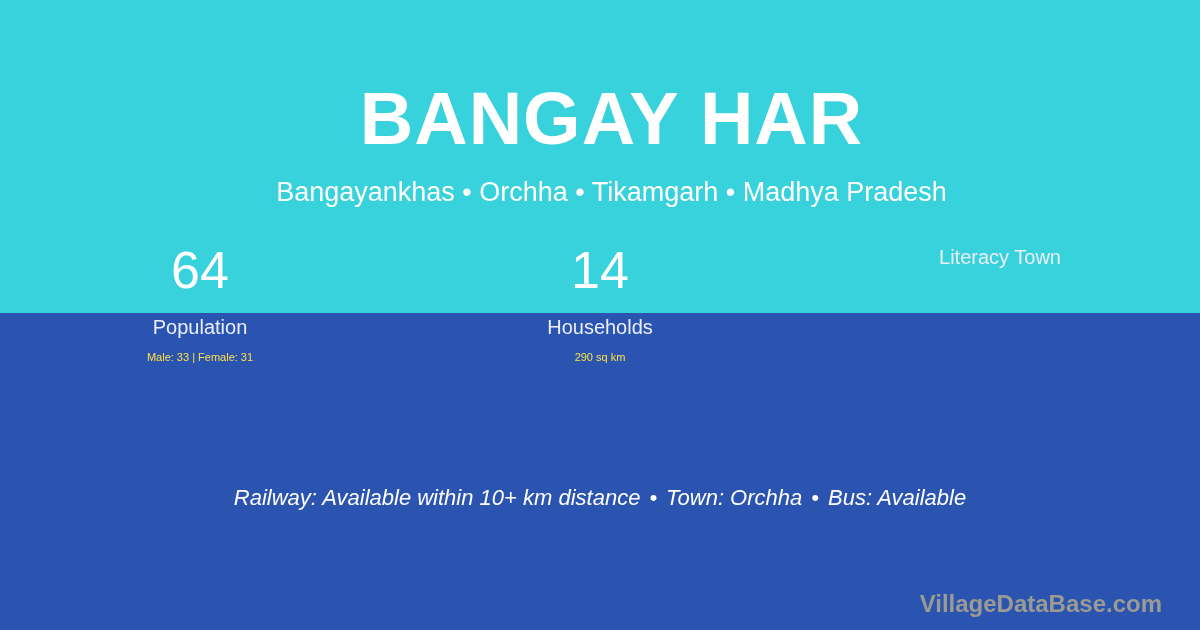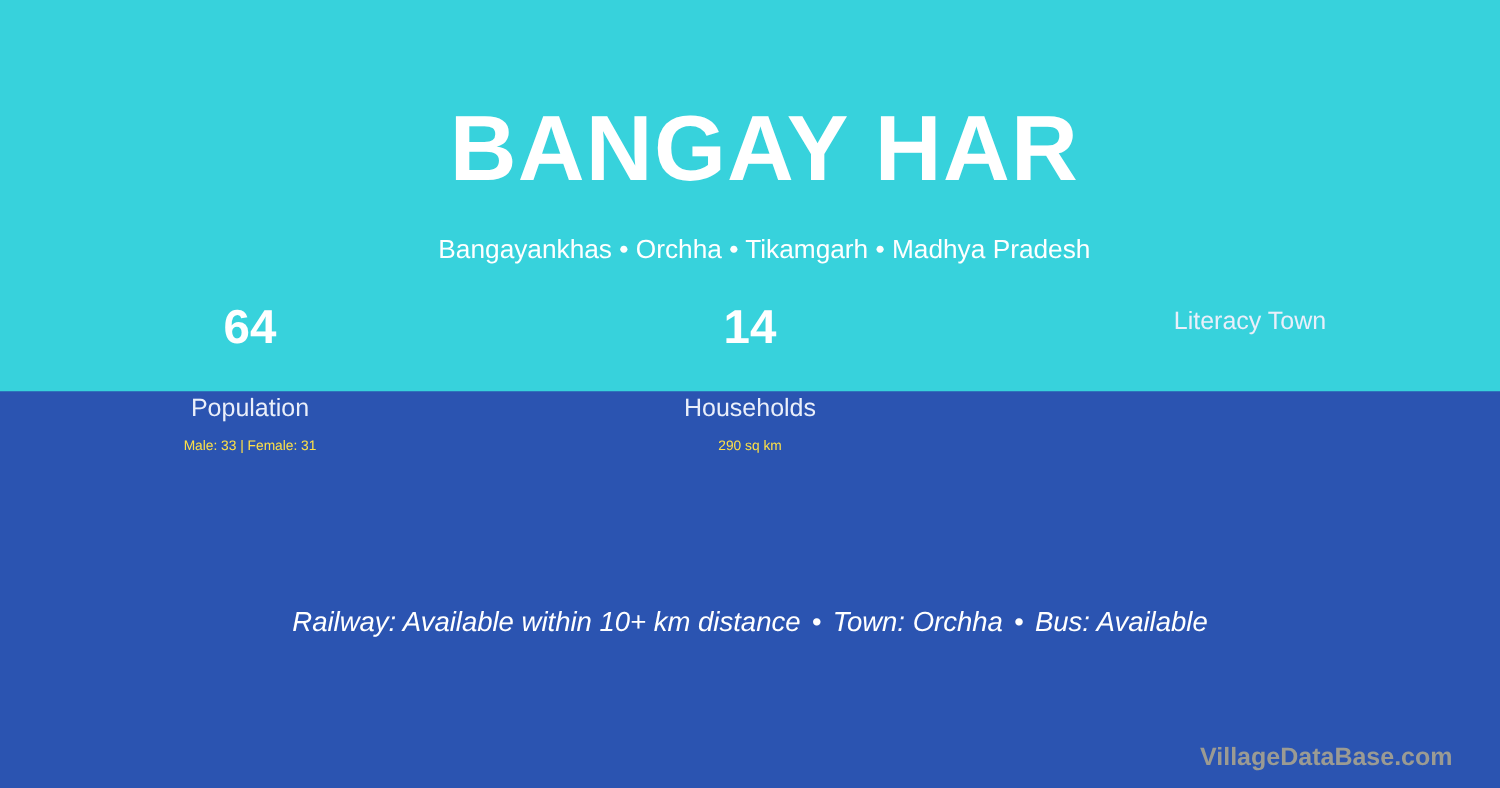--- a/index.html
+++ b/index.html
@@ -49,22 +49,22 @@
     margin-top:82px;
     font-size:74px;
     font-weight:bold;
     letter-spacing:1px;
     color:#ffffff;
     line-height:1.0;
     white-space:nowrap;
   }
 
   .village-subtitle {
-    margin-top:32px;
-    font-size:21px;
+    margin-top:22px;
+    font-size:27px;
     font-weight:normal;
     color:#ffffff;
     line-height:1.1;
     white-space:nowrap;
   }
 
   
   .stats-row {
     position:absolute;
     top:243px;
@@ -73,22 +73,22 @@
     display:flex;
     z-index:3;
   }
 
   .stat {
     flex:1 1 0;
     text-align:center;
   }
 
   .stat-value {
-    font-size:38px;
-    font-weight:bold;
+    font-size:52px;
+    font-weight:normal;
     color:#ffffff;
     line-height:1.05;
     height:70px;
   }
 
   .stat-label {
     font-size:20px;
     font-weight:normal;
     color:#eaeffa;
     line-height:1.1;
@@ -127,21 +127,21 @@
 
   
   .footer {
     position:absolute;
     right:38px;
     bottom:12px;
     z-index:3;
   }
 
   .brand {
-    font-size:20px;
+    font-size:24px;
     font-weight:bold;
     color:#9b9b93;
     letter-spacing:0px;
     white-space:nowrap;
   }
 </style>
 </head>
 <body>
 
 <div class="card">

